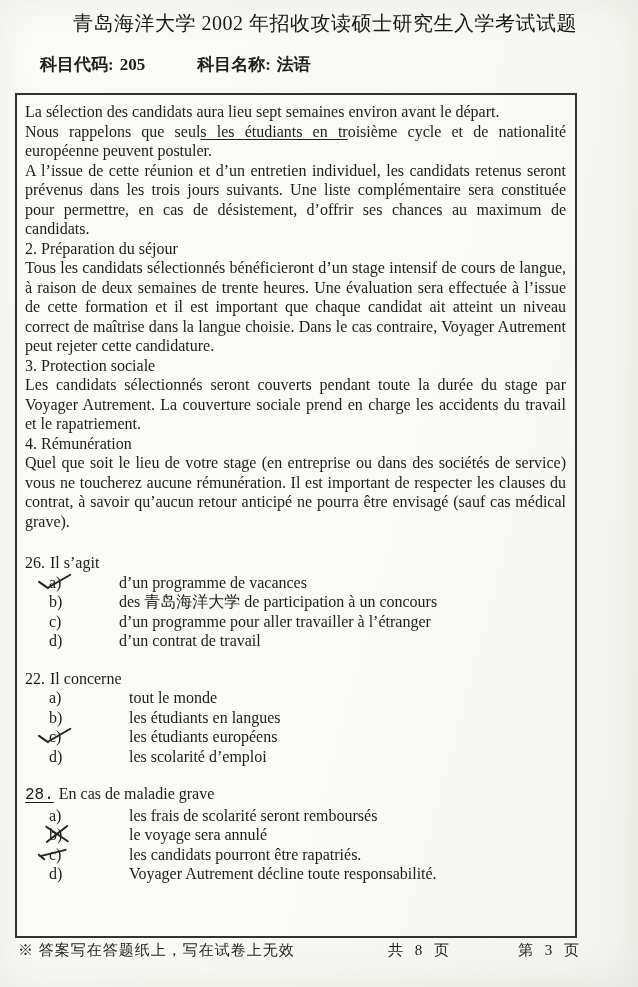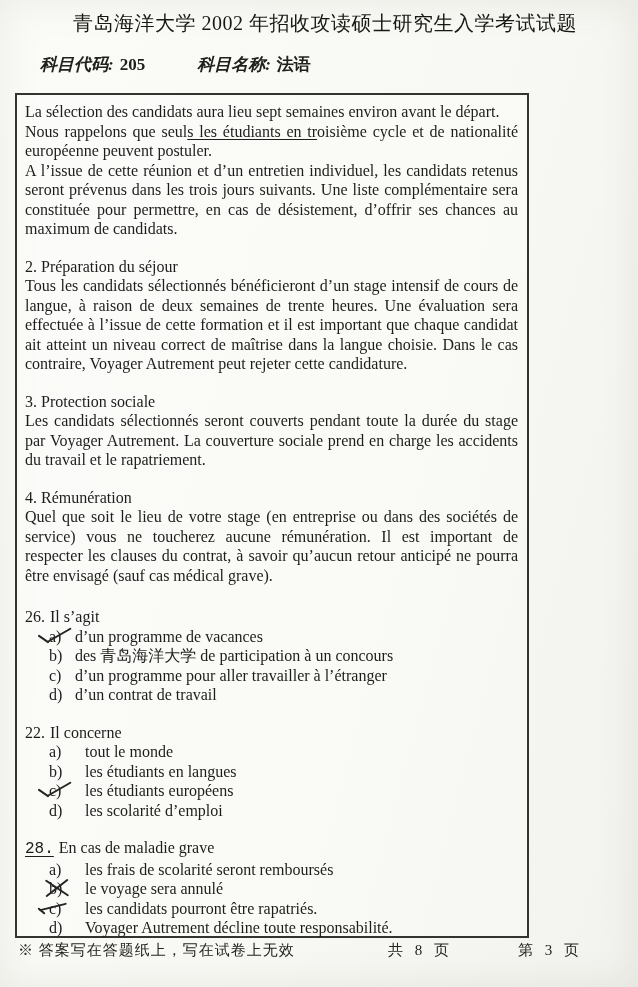--- a/index.html
+++ b/index.html
@@ -20,48 +20,48 @@
     text-align:center;
     font-size:20px;font-weight:normal;letter-spacing:0.5px;
     color:#171715;
     white-space:nowrap;
   }
   .subject-line{
     position:absolute;top:53px;left:40px;right:20px;
     font-size:17px;font-weight:bold;color:#20201e;
   }
   .subject-name-group{margin-left:52px;}
-  .subject-label{margin-right:6px;font-style:italic;}
+  .subject-label{margin-right:6px;}
   
   .content-box{
-    position:absolute;left:15px;top:93px;width:514px;height:845px;
+    position:absolute;left:15px;top:93px;width:562px;height:845px;
     border:2px solid #34342f;
     box-sizing:border-box;
     padding:7px 9px 0 8px;
     font-size:16px;line-height:19.5px;
     text-align:justify;
     background:rgba(255,255,255,0.25);
   }
   .content-box p{margin:0;}
-  .section{margin-top:18px;}
+  .section{}
   .section-heading{text-align:left;}
   .u-seg{text-decoration:underline;text-underline-offset:2px;}
   
   .question{margin-top:18px;}
   .question.first{margin-top:22px;}
   .stem{text-align:left;}
   .qnum{margin-right:5px;position:relative;display:inline-block;}
   .qnum.mark-underline{text-decoration:underline;text-underline-offset:3px;font-family:Liberation Mono, monospace;}
   .opt{display:flex;align-items:baseline;padding-left:24px;text-align:left;}
   .opt-letter{
     flex:0 0 auto;position:relative;display:inline-block;
     min-width:26px;
   }
   .q-wide .opt-letter{min-width:36px;}
-  .opt-text{flex:1 1 auto;}
+  .opt-text{flex:1 1 auto;margin-left:44px;}
   
   .opt-letter.mark-check::before,
   .opt-letter.mark-check::after,
   .opt-letter.mark-cross::before,
   .opt-letter.mark-cross::after,
   .opt-letter.mark-strike::before,
   .opt-letter.mark-strike::after{
     content:"";position:absolute;background:#242422;height:2px;border-radius:2px;
   }
   .mark-check::before{ 

